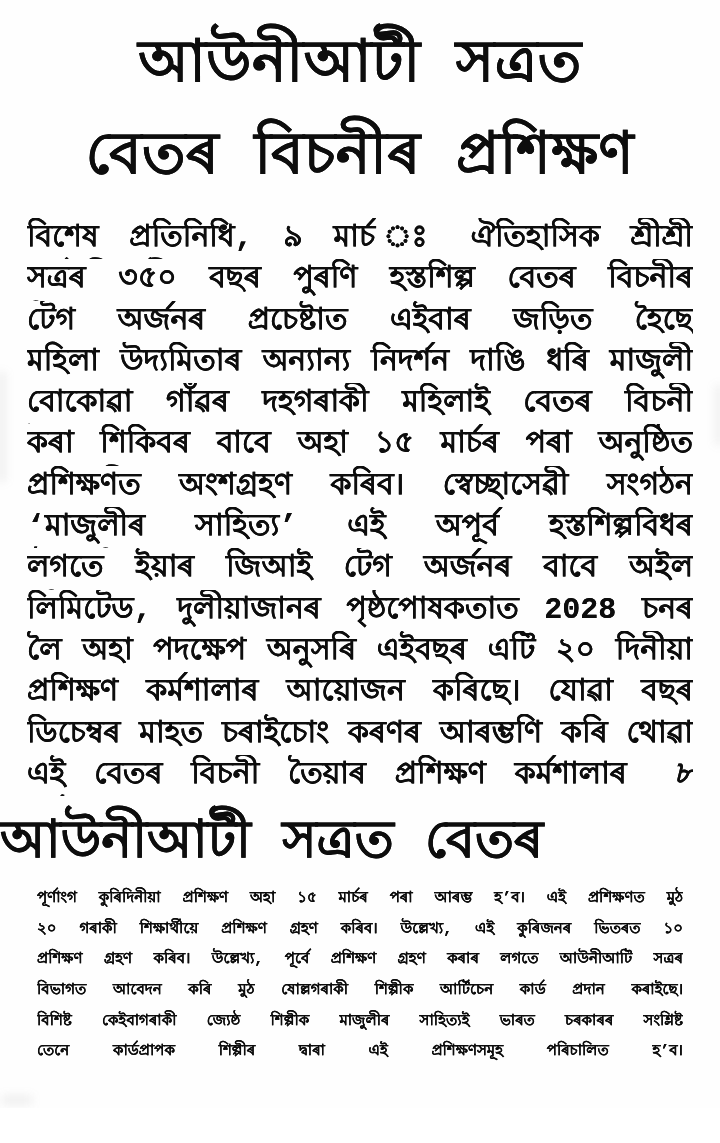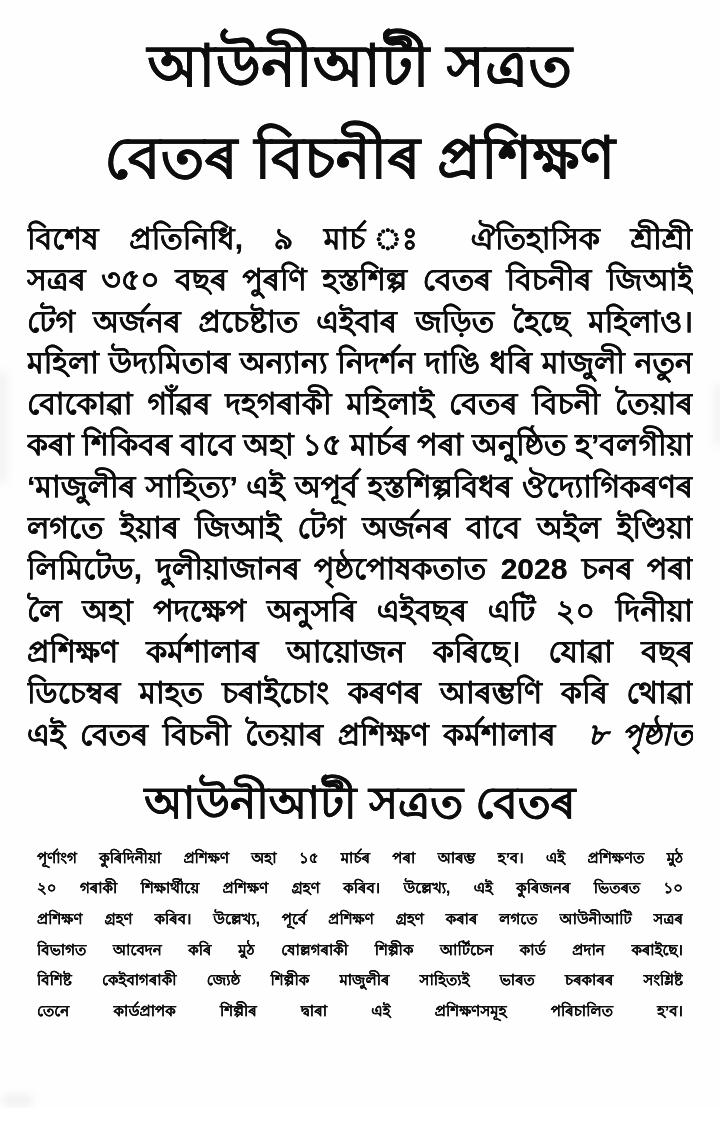--- a/index.html
+++ b/index.html
@@ -7,21 +7,21 @@
     padding: 0;
     background: #ffffff;
   }
   .page {
     position: relative;
     width: 720px;
     height: 1108px;
     overflow: hidden;
     background: #fefefe;
     color: #0d0d0d;
-    font-family: Liberation Sans, sans-serif;
+    font-family: Liberation Mono, monospace;
   }
   
   .main-headline {
     margin-top: 20px;
     text-align: center;
     font-weight: 700;
     font-size: 58px;
     line-height: 92px;
     letter-spacing: 0.5px;
     text-shadow: 0 0 0.6px currentColor;
@@ -43,23 +43,23 @@
     overflow: hidden;
     height: 41.3px;
   }
   .page-ref {
     font-style: italic;
     padding-left: 18px;
   }
   
   .sub-headline {
     margin-top: 12px;
-    text-align: center;
+    text-align: left;
     font-weight: 700;
-    font-size: 44px;
+    font-size: 52px;
     line-height: 72px;
     text-shadow: 0 0 0.6px currentColor;
   }
   
   .sub-article {
     margin-top: 4px;
     padding: 0 37px;
     font-size: 15px;
     font-weight: 700;
     text-shadow: 0 0 0.25px currentColor;
@@ -92,20 +92,21 @@
     <div>বেতৰ বিচনীৰ প্ৰশিক্ষণ</div>
   </header>
 
   <section class="lead-article">
     <div class="line">বিশেষ প্ৰতিনিধি, ৯ মাৰ্চ ঃ ঐতিহাসিক শ্ৰীশ্ৰী আউনীআটী</div>
     <div class="line">সত্ৰৰ ৩৫০ বছৰ পুৰণি হস্তশিল্প বেতৰ বিচনীৰ জিআই</div>
     <div class="line">টেগ অৰ্জনৰ প্ৰচেষ্টাত এইবাৰ জড়িত হৈছে মহিলাও।</div>
     <div class="line">মহিলা উদ্যমিতাৰ অন্যান্য নিদৰ্শন দাঙি ধৰি মাজুলী নতুন</div>
     <div class="line">বোকোৱা গাঁৱৰ দহগৰাকী মহিলাই বেতৰ বিচনী তৈয়াৰ</div>
     <div class="line">কৰা শিকিবৰ বাবে অহা ১৫ মাৰ্চৰ পৰা অনুষ্ঠিত হ’বলগীয়া</div>
+    <div class="line">প্ৰশিক্ষণত অংশগ্ৰহণ কৰিব। স্বেচ্ছাসেৱী সংগঠন</div>
     <div class="line">‘মাজুলীৰ সাহিত্য’ এই অপূৰ্ব হস্তশিল্পবিধৰ ঔদ্যোগিকৰণৰ</div>
     <div class="line">লগতে ইয়াৰ জিআই টেগ অৰ্জনৰ বাবে অইল ইণ্ডিয়া</div>
     <div class="line">লিমিটেড, দুলীয়াজানৰ পৃষ্ঠপোষকতাত 2028 চনৰ পৰা</div>
     <div class="line">লৈ অহা পদক্ষেপ অনুসৰি এইবছৰ এটি ২০ দিনীয়া</div>
     <div class="line">প্ৰশিক্ষণ কৰ্মশালাৰ আয়োজন কৰিছে। যোৱা বছৰ</div>
     <div class="line">ডিচেম্বৰ মাহত চৰাইচোং কৰণৰ আৰম্ভণি কৰি থোৱা</div>
     <div class="line">
       <span>এই বেতৰ বিচনী তৈয়াৰ প্ৰশিক্ষণ কৰ্মশালাৰ</span>
       <span class="page-ref">৮ পৃষ্ঠাত</span>
     </div>

